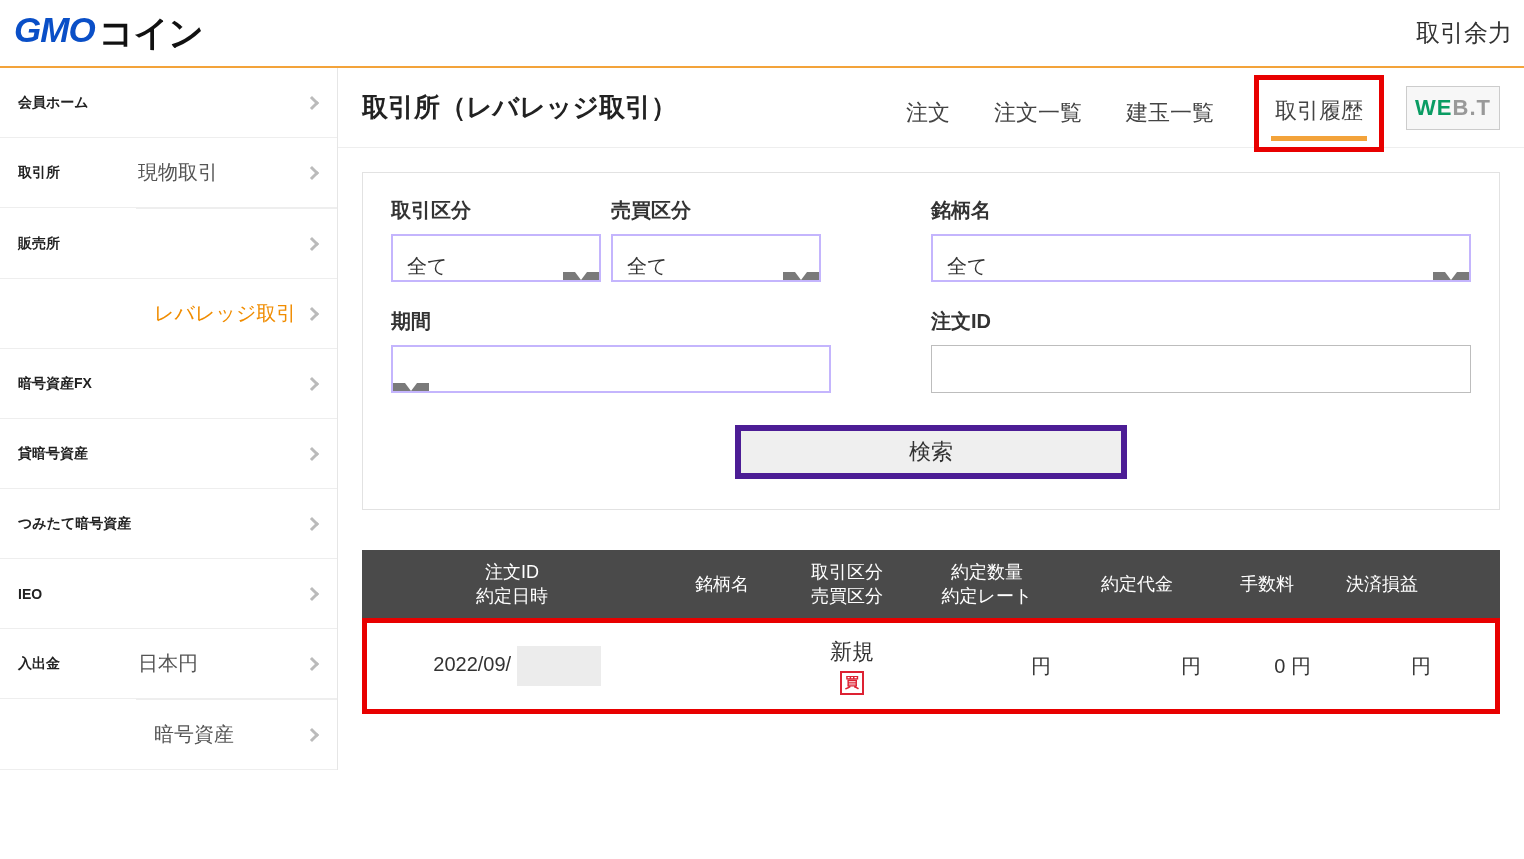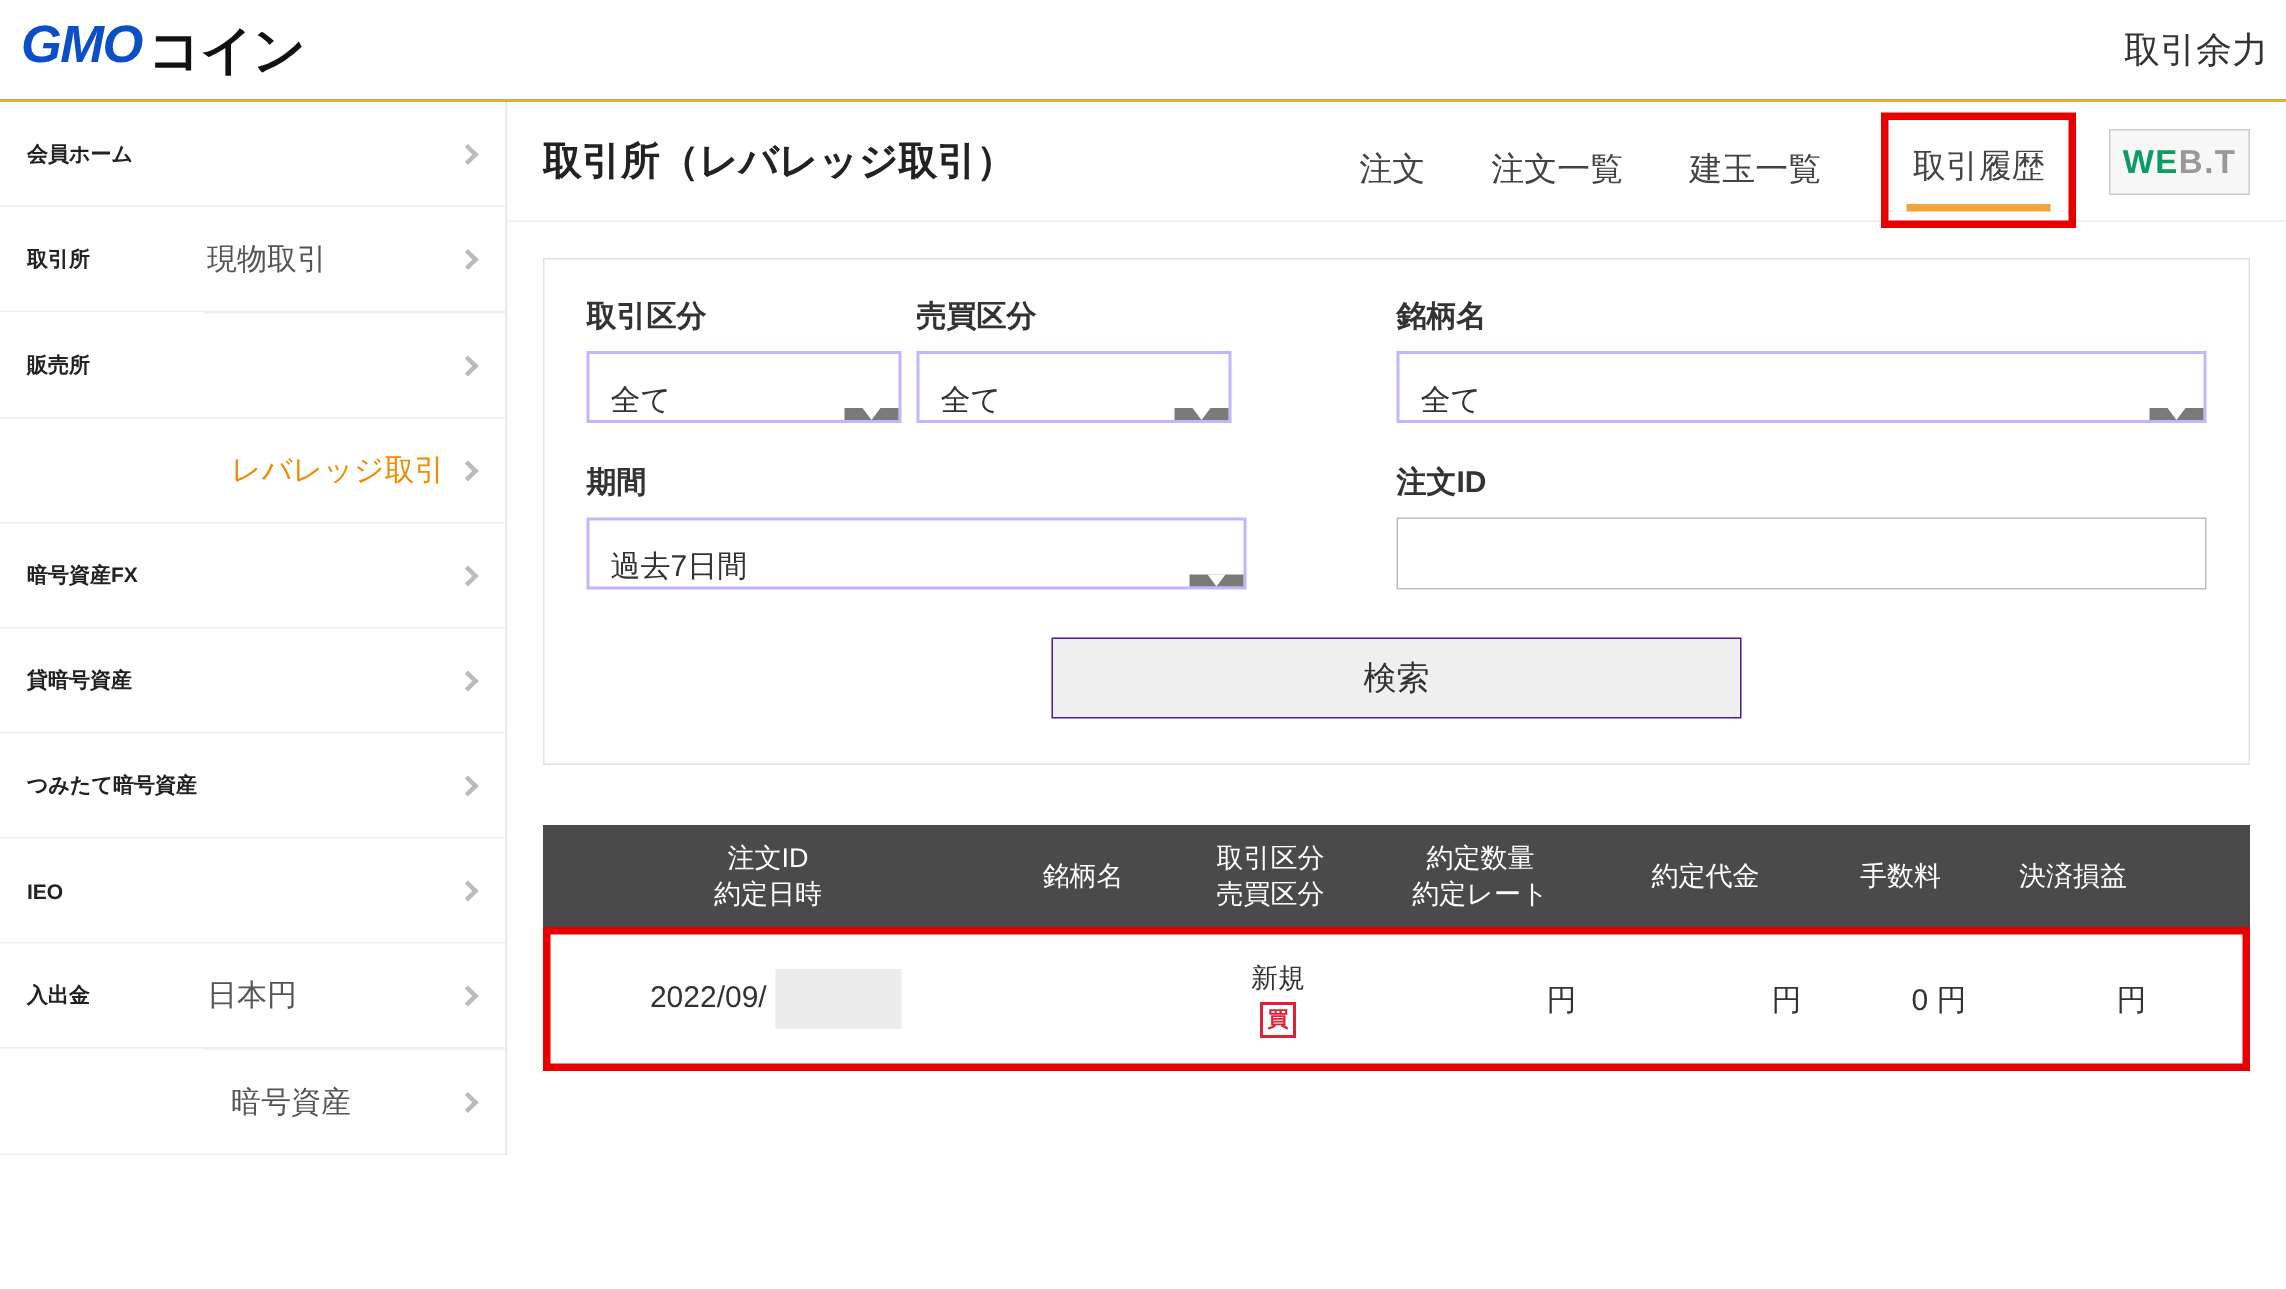--- a/index.html
+++ b/index.html
@@ -42,39 +42,39 @@
 
     
     .filter-panel { margin: 24px 24px 40px; border: 1px solid #e2e2e2; background: #fff; padding: 24px 28px 30px; }
     .field-label { font-size: 20px; font-weight: 700; color: #333; margin-bottom: 10px; }
     .select { display: flex; align-items: flex-end; border: 2px solid #c4b5fd; height: 48px; background: #fff; }
     .select .value { flex: 1; padding: 0 14px; display: flex; align-items: center; font-size: 20px; color: #333; }
     .select .caret { width: 36px; background: #7a7a7a; display: flex; align-items: center; justify-content: center; }
     .caret-tri { width: 0; height: 0; border-left: 6px solid transparent; border-right: 6px solid transparent; border-top: 8px solid #fff; }
     .text-input { border: 1px solid #bdbdbd; height: 48px; width: 100%; padding: 0 12px; font-size: 20px; }
     .search-row { display: flex; justify-content: center; margin-top: 32px; }
-    .search-btn { width: 460px; height: 54px; border: 1px solid #4c1d95; background: #efefef; font-size: 22px; color: #333; cursor: pointer; }
+    .search-btn { width: 392px; height: 54px; border: 6px solid #4c1d95; background: #efefef; font-size: 22px; color: #333; cursor: pointer; }
 
     
     .table-wrap { margin: 0 24px; }
     .thead { display: flex; background: #4a4a4a; color: #fff; font-size: 18px; text-align: center; }
     .th, .td { display: flex; flex-direction: column; align-items: center; justify-content: center; padding: 10px 4px; }
     .col-id    { width: 300px; }
     .col-sym   { width: 120px; }
     .col-type  { width: 130px; }
     .col-qty   { width: 150px; }
     .col-amt   { width: 150px; }
     .col-fee   { width: 110px; }
     .col-pnl   { width: 120px; }
     .tbody-row { display: flex; border: 5px solid #e80000; border-top-width: 5px; background: #fff; height: 96px; align-items: center; font-size: 20px; }
     .td { color: #333; }
     .td.right { align-items: flex-end; padding-right: 16px; }
     .redacted { display: inline-block; width: 84px; height: 40px; background: #ececec; vertical-align: middle; }
     .buy-badge { display: inline-flex; align-items: center; justify-content: center; width: 24px; height: 24px; border: 2px solid #d23; color: #d23; font-size: 14px; font-weight: 700; margin-top: 4px; }
-    .type-label { font-size: 18px; }
+    .type-label { font-size: 22px; }
   </style>
 </head>
 <body>
 
 <div class="topbar">
   <div class="logo">
     <span class="gmo">GMO</span>
     <span class="coin">コイン</span>
   </div>
   <div class="balance-label">取引余力</div>
@@ -179,21 +179,20 @@
                 <div class="caret-tri"></div>
               </div>
           </div>
         </div>
       </div>
 
       <div style="display:grid; grid-template-columns: 440px 100px 1fr; margin-top:26px;">
         <div>
           <div class="field-label">期間</div>
           <div class="select">
-            <div class="value">過去7日間</div>
             <div class="caret">
                 <div class="caret-tri"></div>
               </div>
           </div>
         </div>
         <div></div>
         <div>
           <div class="field-label">注文ID</div>
           <input class="text-input" value="" style="">
         </div>

